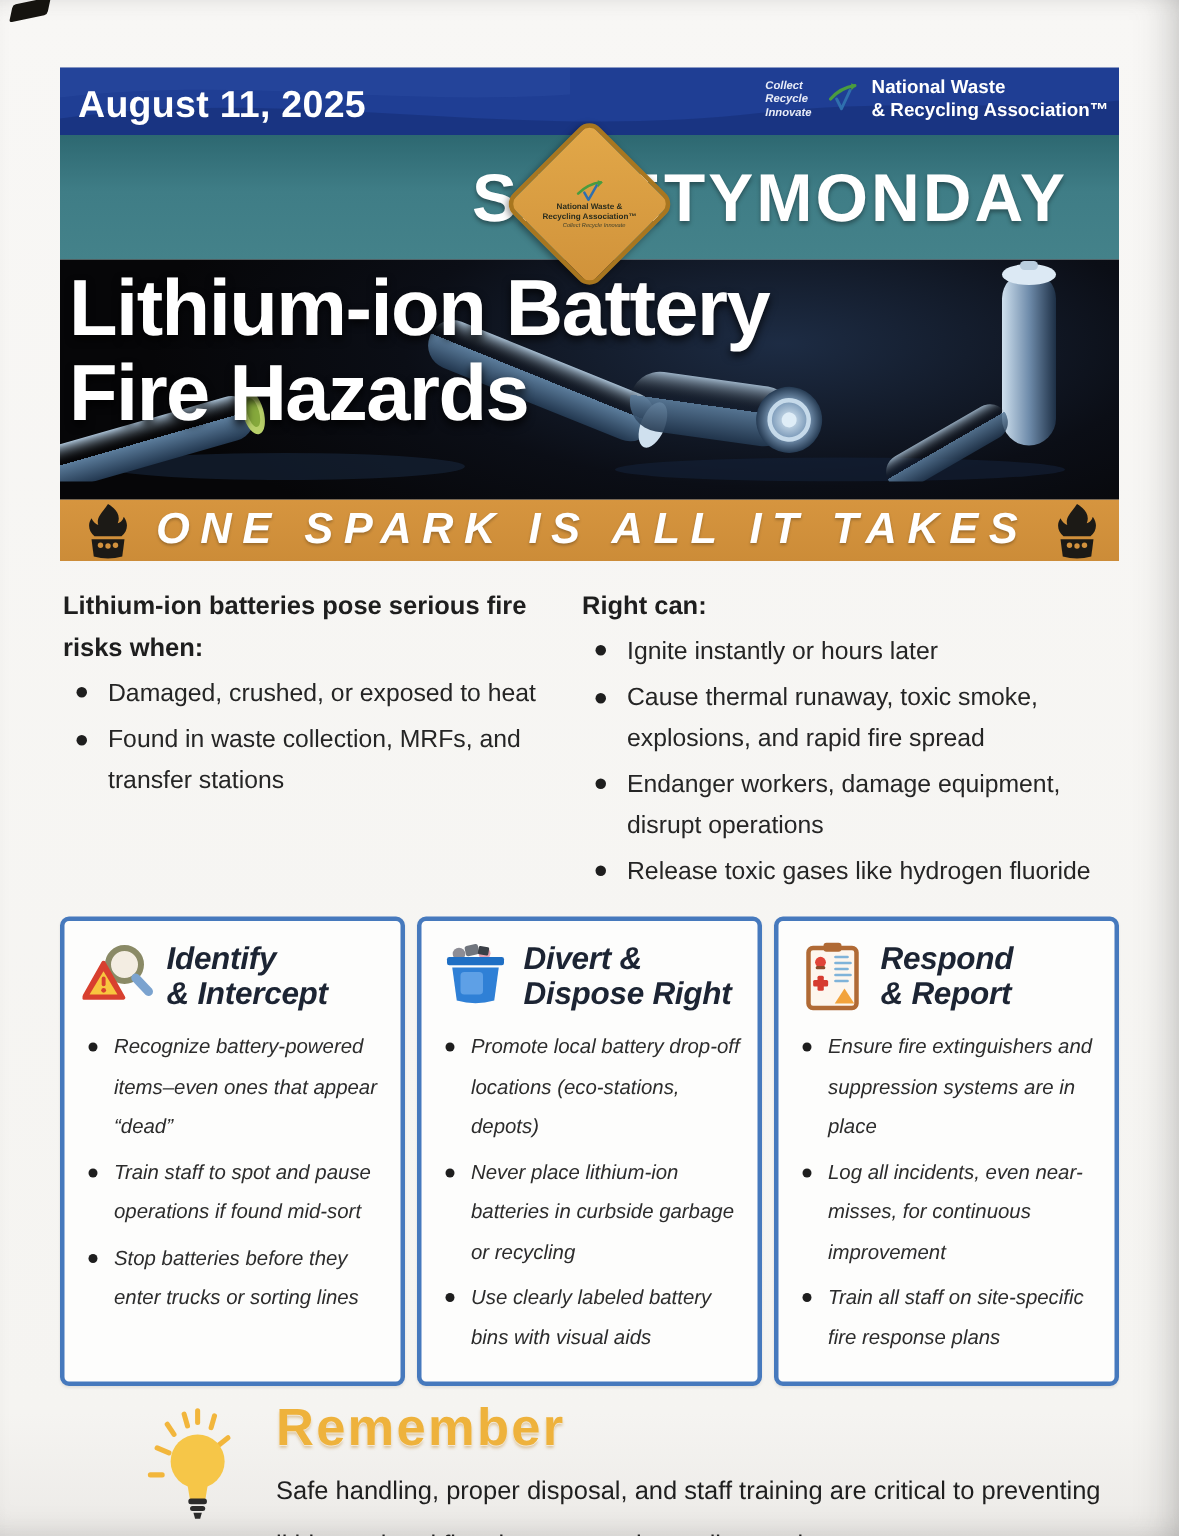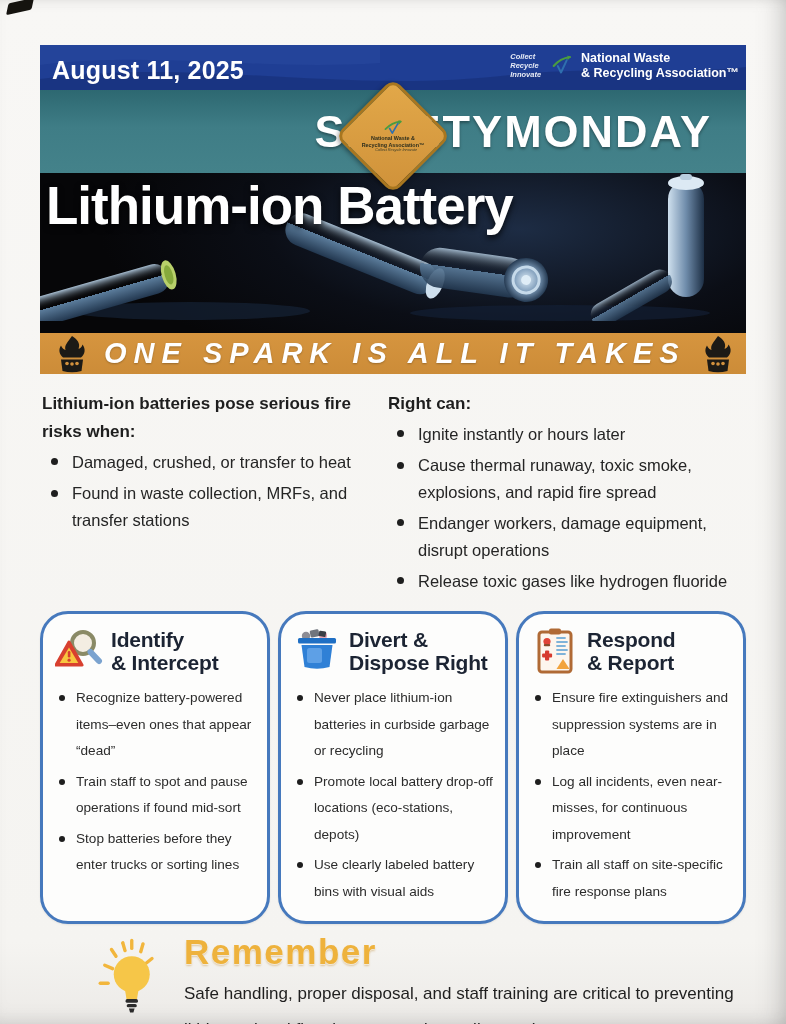--- a/index.html
+++ b/index.html
@@ -101,23 +101,24 @@
     line-height:1.6; margin-bottom:5px;
   }
   .intro li::before {
     content:""; position:absolute; left:9px; top:.55em;
     width:7px; height:7px; border-radius:50%; background:#1e1e1e;
   }
 
   
   .cards { display:flex; gap:8px; margin-top:4px; }
   .card {
-    flex:1; background:#fdfdfc; border:3px solid #4679bd; border-radius:28px;
+    flex:1; background:#fdfdfc; border:3px solid #4679bd; border-radius:6px;
     padding:13px 10px 12px 12px;
     box-shadow:0 1px 2px rgba(0,0,0,.08);
+    font-style:italic;
   }
   .card-head { display:flex; align-items:center; gap:8px; margin-bottom:10px; }
   .card-title { font-size:21px; font-weight:bold; color:#1c2433; line-height:1.12; letter-spacing:-.2px; }
   .card-title span { display:block; }
   .card ul { list-style:none; }
   .card li {
     position:relative; padding-left:21px; font-size:13.6px; color:#2c2c2c;
     line-height:1.95; margin-bottom:4px;
   }
   .card li::before {
@@ -227,20 +228,21 @@
           <rect x="628" y="8" width="36" height="116" rx="18" fill="url(#g2)"></rect>
           <ellipse cx="646" cy="10" rx="18" ry="7" fill="#dce9f4"></ellipse>
           <rect x="640" y="1" width="12" height="6" rx="3" fill="#b9cdde"></rect>
         </g>
         <g transform="rotate(-30 600 120)">
           <rect x="545" y="108" width="90" height="24" rx="12" fill="url(#g1)" opacity="0.85"></rect>
         </g>
       </svg>
       <h1>
         <span>Lithium-ion Battery</span>
+        <span>Fire Hazards</span>
       </h1>
     </div>
 
     <div class="spark">
       <span class="fire">
         <svg width="40" height="40" viewBox="0 0 40 40">
           <path d="M20 2 C16 8 12 11 13.5 16 C10.5 15 9 11.5 9 11.5 C6 16 7.5 20.5 11 23.5 L29 23.5 C33 20.5 34 15 30.5 10.5 C30 13 28 14.6 26.5 14.8 C28.8 9.5 25 5 20 2 Z" fill="#1c1a16"></path>
           <path d="M9 25.5 L31 25.5 L29.5 37 Q20 39.6 10.5 37 Z" fill="#1c1a16"></path>
           <circle cx="15" cy="29.5" r="1.8" fill="#d2913d"></circle>
             <circle cx="20" cy="30" r="1.8" fill="#d2913d"></circle>
@@ -256,21 +258,21 @@
             <circle cx="20" cy="30" r="1.8" fill="#d2913d"></circle>
             <circle cx="25" cy="29.5" r="1.8" fill="#d2913d"></circle>
         </svg>
       </span>
     </div>
 
     <div class="intro">
       <div class="col-left">
         <h3>Lithium-ion batteries pose serious fire risks when:</h3>
         <ul>
-          <li>Damaged, crushed, or transfer to heat</li>
+          <li>Damaged, crushed, or exposed to heat</li>
           <li>Found in waste collection, MRFs, and transfer stations</li>
         </ul>
       </div>
       <div class="col-right">
         <h3>Right can:</h3>
         <ul>
           <li>Ignite instantly or hours later</li>
           <li>Cause thermal runaway, toxic smoke, explosions, and rapid fire spread</li>
           <li>Endanger workers, damage equipment, disrupt operations</li>
           <li>Release toxic gases like hydrogen fluoride</li>
@@ -312,22 +314,22 @@
             <rect x="5" y="11" width="38" height="5.5" rx="1.5" fill="#1f6fc4"></rect>
             <path d="M8.5 18 L39.5 18 L36.5 40 Q24 43.5 11.5 40 Z" fill="#2f80d6"></path>
             <rect x="14" y="21" width="15" height="15" rx="2.5" fill="#5ea0e6"></rect>
           </svg>
           <div class="card-title">
             <span>Divert &amp;</span>
             <span>Dispose Right</span>
           </div>
         </div>
         <ul>
+          <li>Promote local battery drop-off locations (eco-stations, depots)</li>
           <li>Never place lithium-ion batteries in curbside garbage or recycling</li>
-          <li>Promote local battery drop-off locations (eco-stations, depots)</li>
           <li>Use clearly labeled battery bins with visual aids</li>
         </ul>
       </div>
 
       <div class="card">
         <div class="card-head">
           <svg width="48" height="48" viewBox="0 0 48 48">
             <rect x="8" y="5" width="32" height="40" rx="3" fill="#fdf6ee" stroke="#b06a35" stroke-width="3"></rect>
             <rect x="18" y="1.5" width="12" height="6" rx="2" fill="#b06a35"></rect>
             <circle cx="16" cy="14.5" r="3.6" fill="#e04438"></circle>

